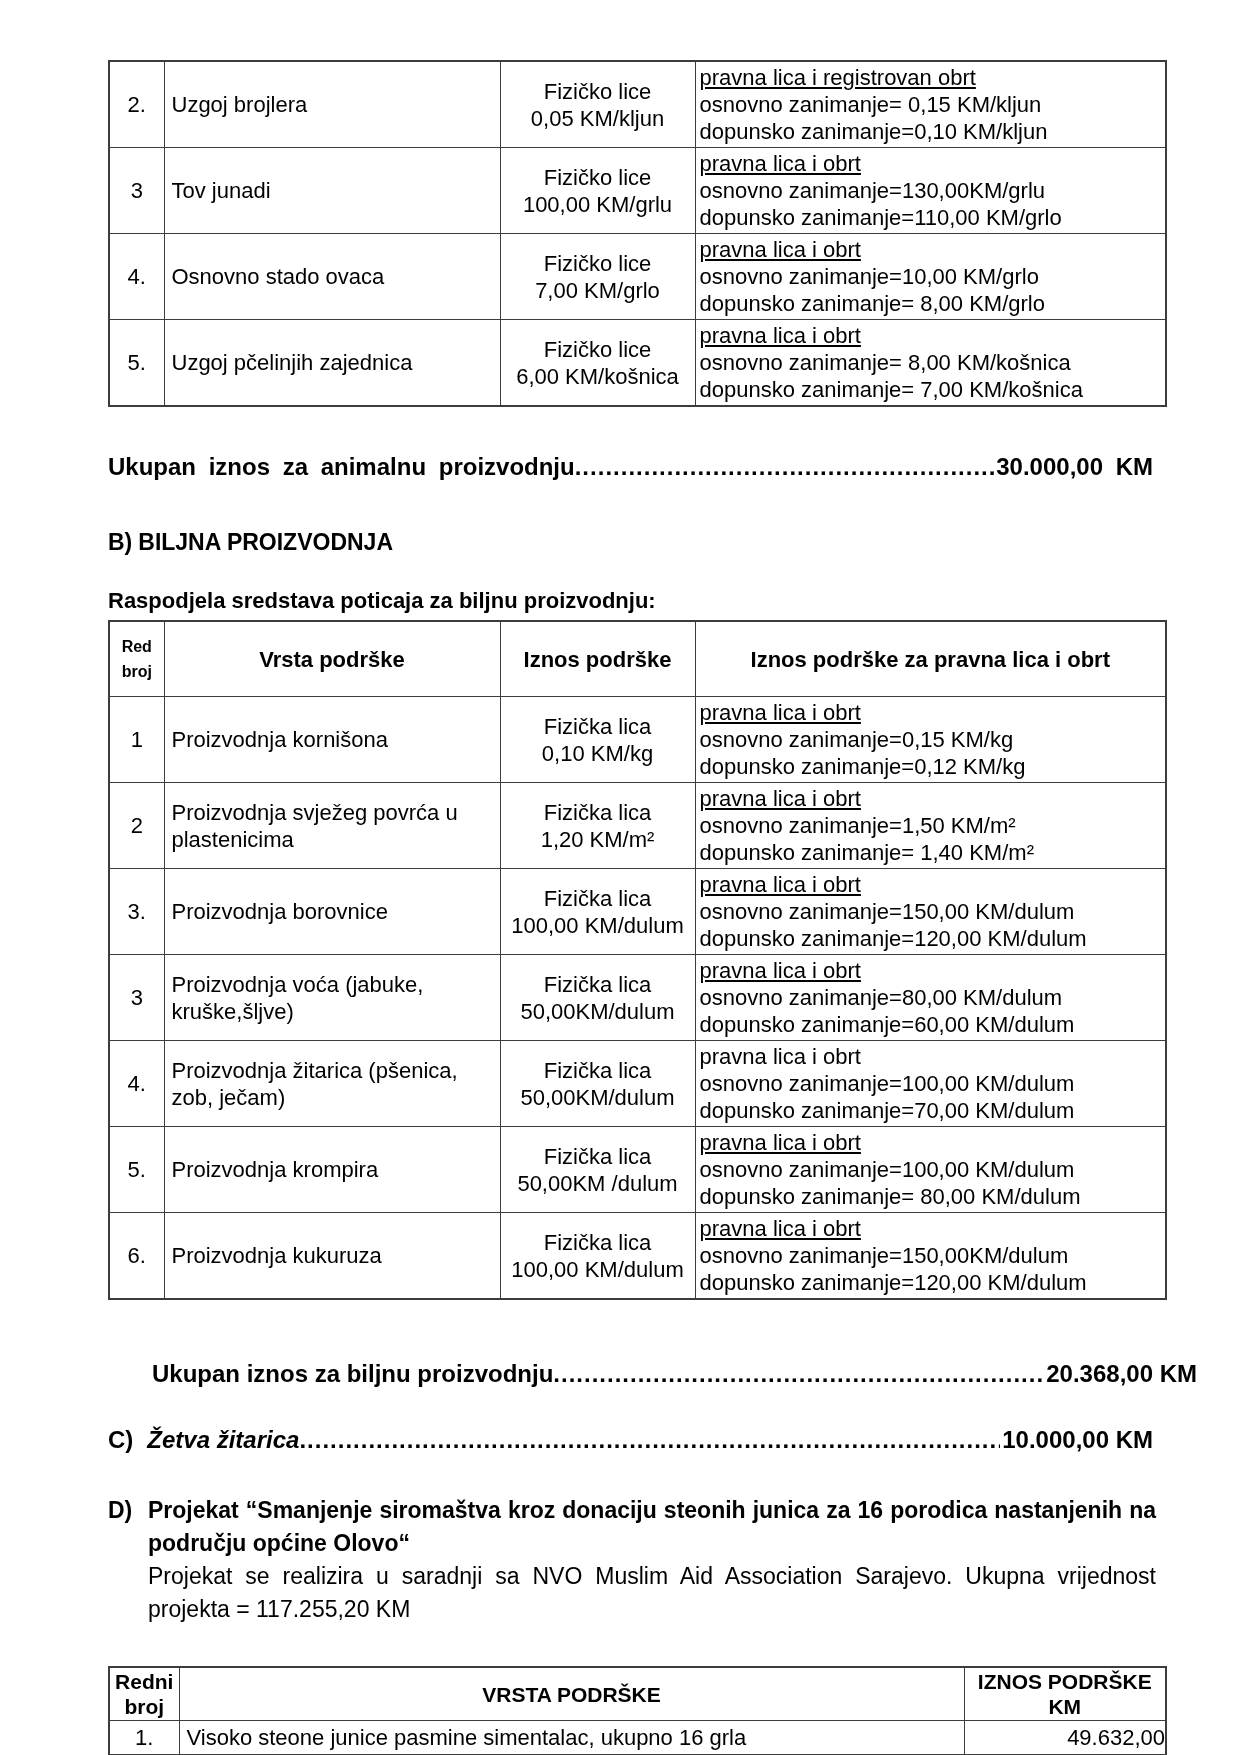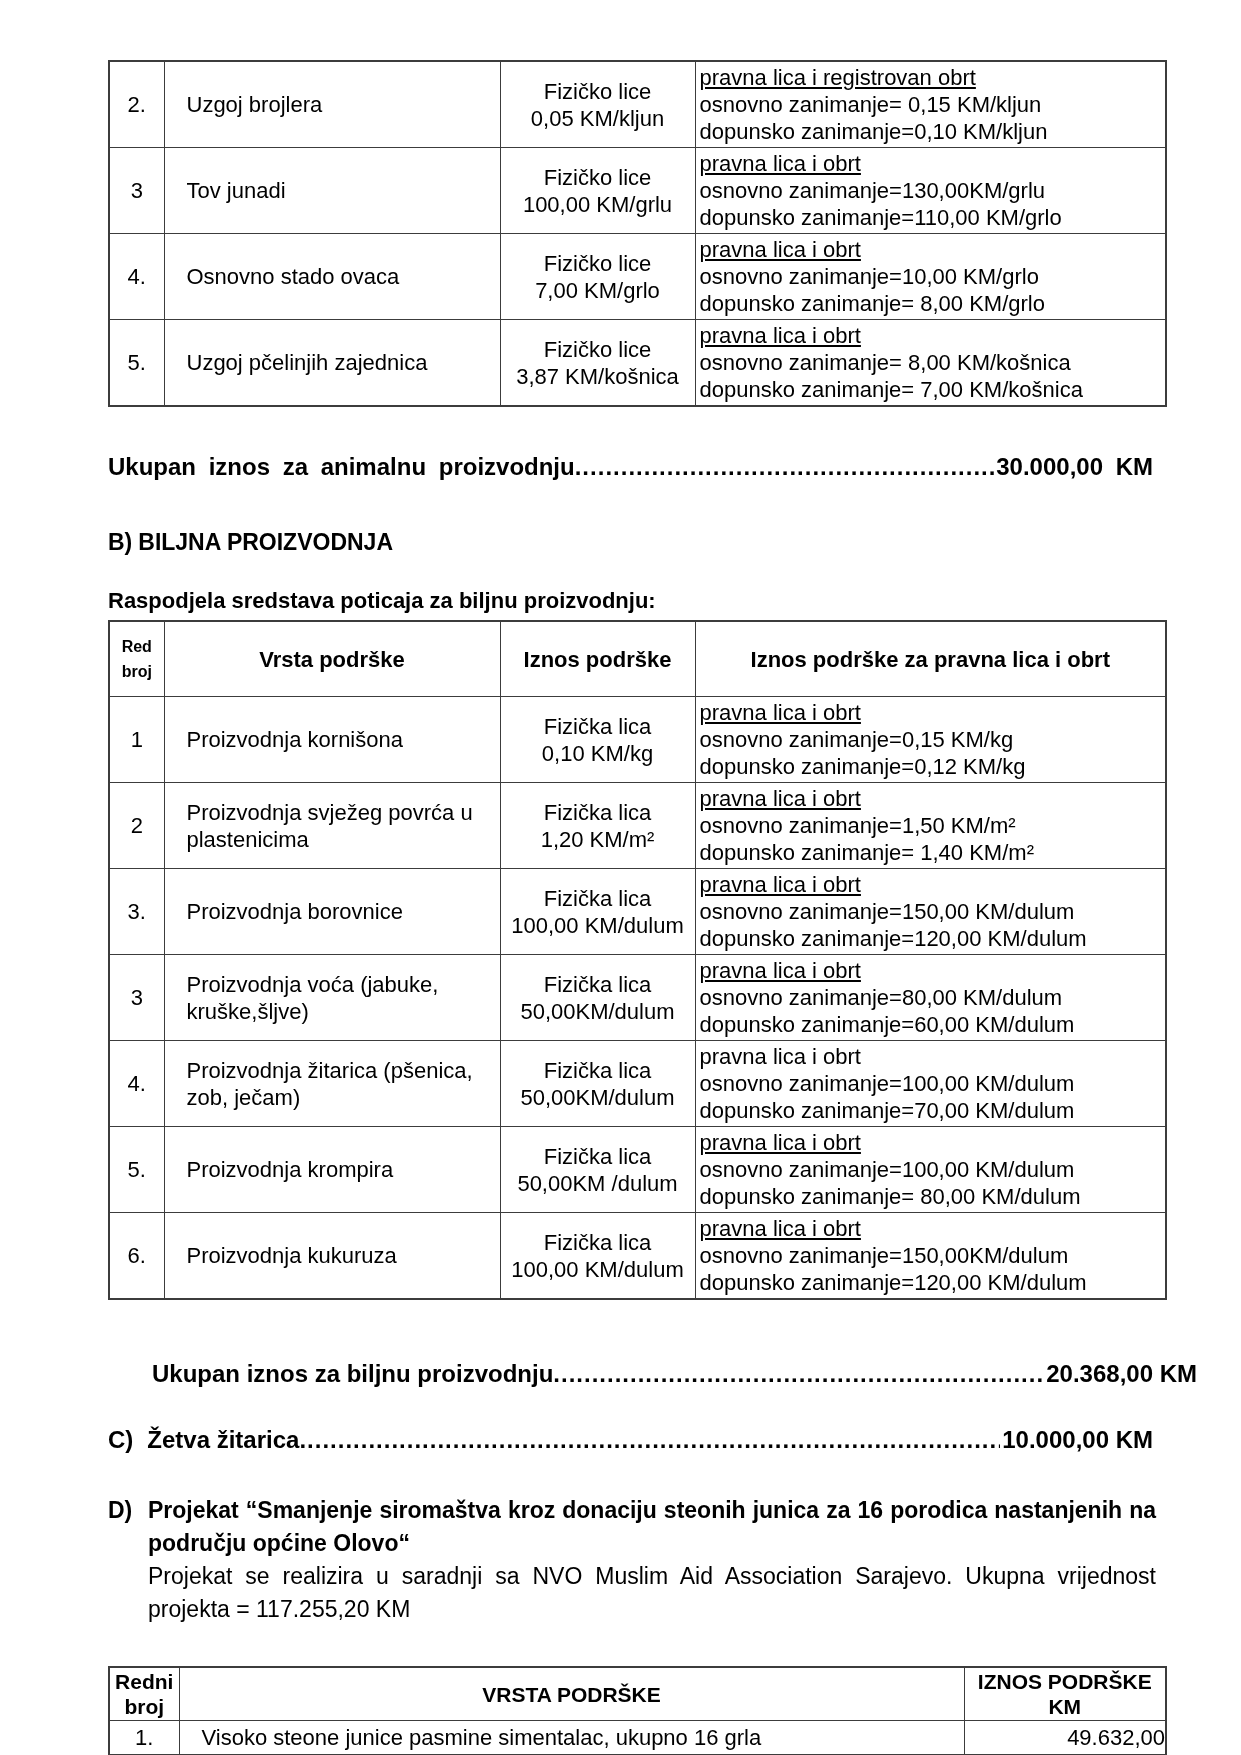--- a/index.html
+++ b/index.html
@@ -5,35 +5,35 @@
   html,body{margin:0;padding:0;background:#e8e8e8;}
   .page{
     width:1241px;height:1755px;background:#ffffff;margin:0 auto;
     font-family:"Liberation Sans",sans-serif;color:#000;
     box-sizing:border-box;padding:60px 76px 0 108px;overflow:hidden;
   }
   table{border-collapse:collapse;table-layout:fixed;width:1057px;border:2px solid #3c3c3c;}
   td,th{border:1px solid #3c3c3c;font-size:22px;line-height:27px;padding:2px 4px;vertical-align:middle;color:#000;}
   th{font-weight:bold;}
   .c{text-align:center;}
-  .l{text-align:left;padding-left:22px;}
+  .l{text-align:left;padding-left:7px;}
   .r{text-align:right;padding-right:0;}
   .legal span{display:block;text-align:left;}
   .ul{text-decoration:underline;}
   .total-line{display:flex;align-items:baseline;width:1045px;font-weight:bold;font-size:24px;line-height:28px;white-space:nowrap;}
   .leader{flex:1;overflow:hidden;letter-spacing:1px;font-weight:bold;}
   .amt{margin-left:2px;}
   .total-animal{margin-top:46px;word-spacing:6px;}
   .heading-b{margin-top:48px;font-weight:bold;font-size:23px;}
   .heading-b .sec-label{margin-right:6px;}
   .intro{margin-top:32px;margin-bottom:6px;font-size:22px;font-weight:bold;}
   .total-plant{margin-top:60px;margin-left:44px;}
   .line-c{margin-top:38px;}
   .line-c .sec-label{margin-right:14px;}
-  .line-c .c-title{margin-right:0;}
+  .line-c .c-title{margin-right:0;font-style:italic;}
   .section-d{margin-top:40px;display:flex;width:1048px;font-size:23px;line-height:33px;}
   .section-d .sec-label{font-weight:bold;width:40px;flex:none;}
   .section-d .d-content{flex:1;}
   .d-title{font-weight:bold;text-align:justify;}
   .d-body{text-align:justify;}
   .project-table{margin-top:40px;}
   .project-table th{font-size:21px;line-height:25px;padding:1px 4px;}
   .hdr2{font-size:16px;line-height:25px;padding:12px 2px;}
   .project-table td{line-height:29px;}
 </style>
@@ -76,21 +76,21 @@
       <td class="c"><span>Fizičko lice</span><br><span>7,00 KM/grlo</span></td>
       <td class="legal">
         <span class="ul">pravna lica i obrt</span>
         <span>osnovno zanimanje=10,00 KM/grlo</span>
         <span>dopunsko zanimanje= 8,00 KM/grlo</span>
       </td>
     </tr>
     <tr>
       <td class="c">5.</td>
       <td class="l">Uzgoj pčelinjih zajednica</td>
-      <td class="c"><span>Fizičko lice</span><br><span>3,87 KM/košnica</span></td>
+      <td class="c"><span>Fizičko lice</span><br><span>6,00 KM/košnica</span></td>
       <td class="legal">
         <span class="ul">pravna lica i obrt</span>
         <span>osnovno zanimanje= 8,00 KM/košnica</span>
         <span>dopunsko zanimanje= 7,00 KM/košnica</span>
       </td>
     </tr>
   </tbody>
     </table>
 
   <div class="total-line total-animal">

